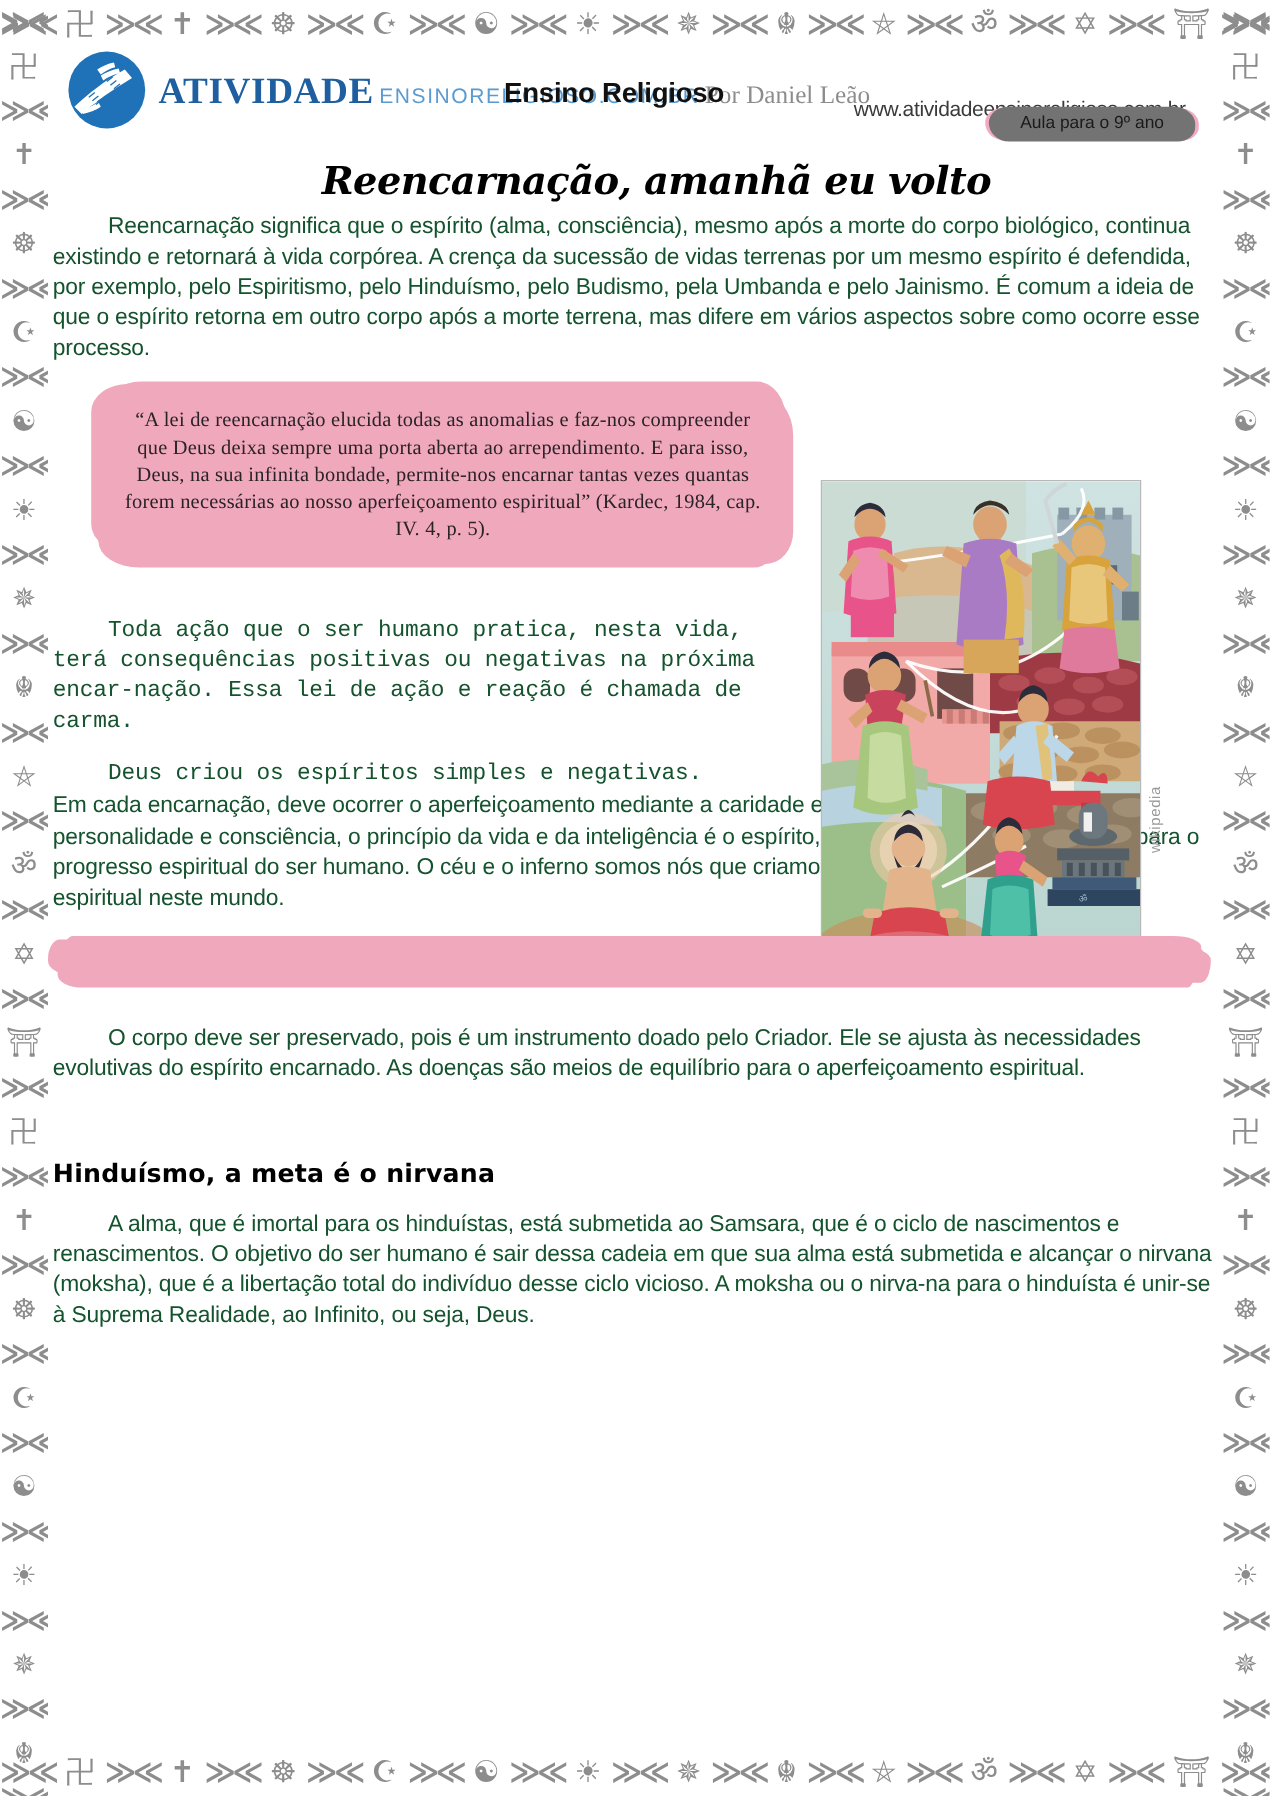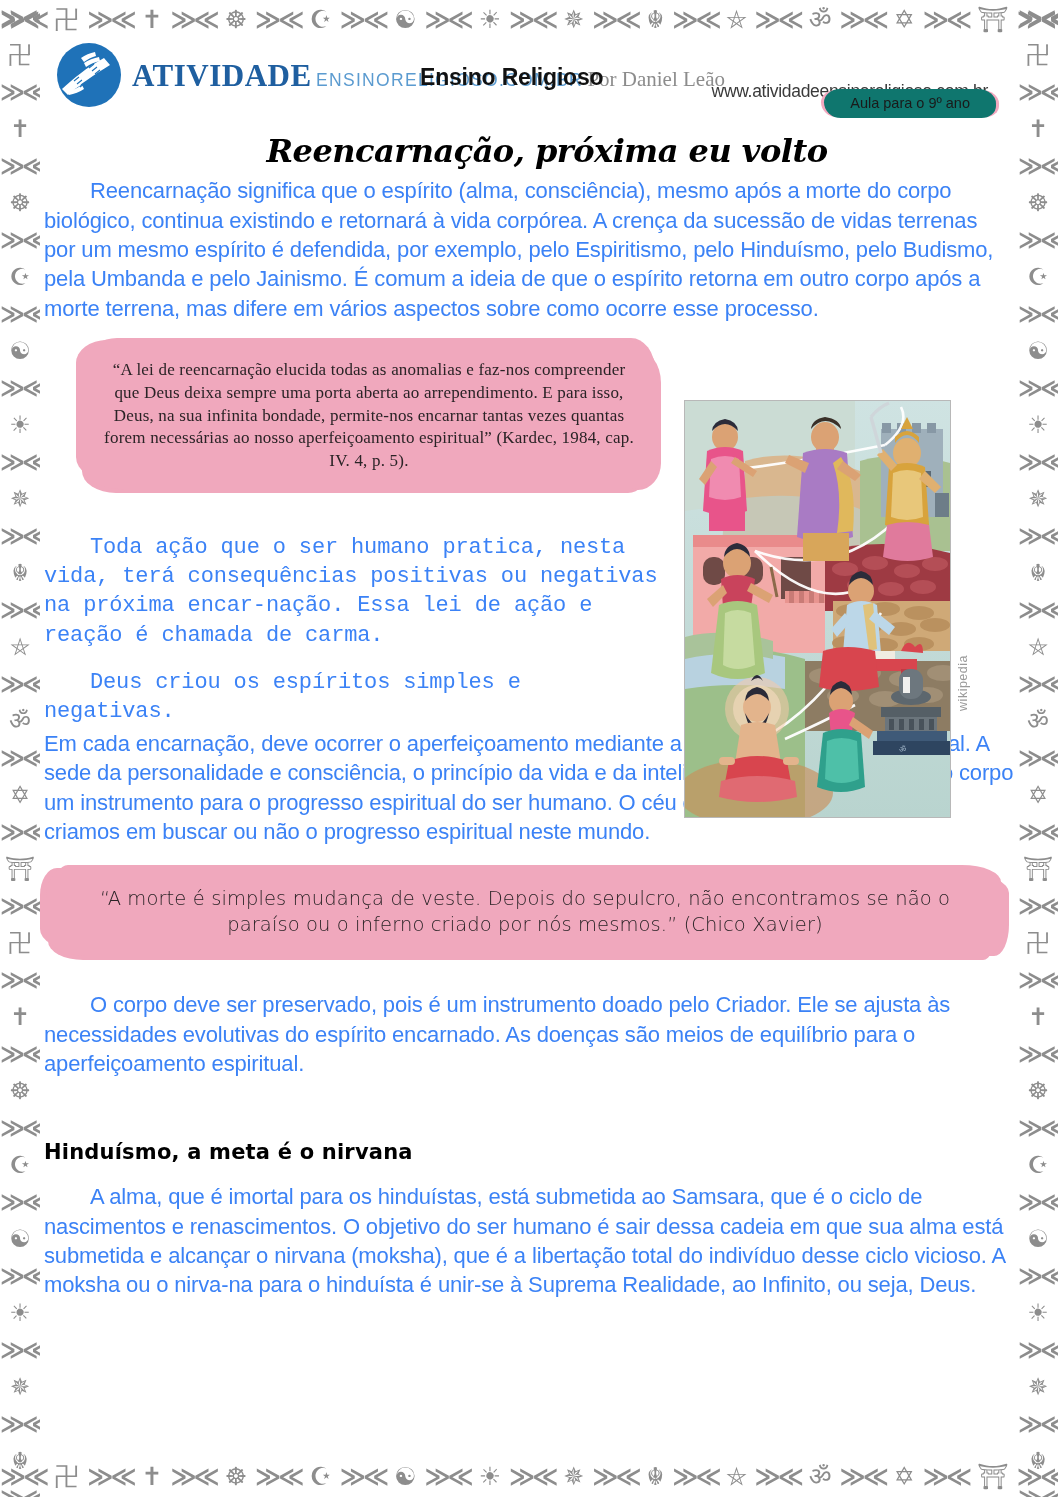--- a/index.html
+++ b/index.html
@@ -127,43 +127,43 @@
     letter-spacing: -0.3px;
     margin-top: 33px;
   }
   .badge {
     position: absolute;
     right: 18px;
     top: 53px;
     padding: 6px 26px 7px 26px;
     font-size: 14.5px;
     color: #1a1a1a;
-    background: #0f766e;
+    background: #737373;
     border-radius: 26px 30px 24px 28px / 22px 24px 20px 26px;
     box-shadow: -4px 0 0 -1px #f3a9bf, 4px 0 0 -1px #f3a9bf;
   }
 
   
   .doc-title {
     text-align: center;
     font-family: "DejaVu Serif", serif;
     font-weight: bold;
     font-style: italic;
     font-size: 32px;
     color: #000;
     letter-spacing: -0.5px;
     margin: 0 0 6px 36px;
     line-height: 1.2;
   }
 
   
   .body-p {
-    font-size: 22px;
+    font-size: 19px;
     line-height: 1.335;
-    color: #3b82f6;
+    color: #14532d;
     text-align: left;
     margin: 0 0 0 0;
     letter-spacing: -0.15px;
   }
   .body-p.indent { text-indent: 46px; }
   .body-p + .body-p { margin-top: 2px; }
 
   .quote-big {
     position: relative;
     width: 578px;
@@ -379,21 +379,21 @@
         <span class="brand-line2">ENSINORELIGIOSO.COM.BR</span>
         <span class="brand-line3">Por Daniel Leão</span>
       </span>
     </div>
 
     <div class="header-center">Ensino Religioso</div>
     <div class="header-url">www.atividadeensinoreligioso.com.br</div>
     <div class="badge">Aula para o 9º ano</div>
   </div>
 
-  <h1 class="doc-title">Reencarnação, próxima eu volto</h1>
+  <h1 class="doc-title">Reencarnação, amanhã eu volto</h1>
 
   <div class="illus-holder">
     <div class="illus">
       <svg width="265" height="416" viewBox="0 0 265 416">
         <defs>
           <linearGradient id="sky" x1="0" y1="0" x2="0" y2="1">
             <stop offset="0%" stop-color="#cfe3e2"></stop>
             <stop offset="100%" stop-color="#b9d4cf"></stop>
           </linearGradient>
         </defs>
@@ -600,21 +600,20 @@
 
   <p class="body-p indent narrow">Toda ação que o ser humano pratica, nesta vida, terá consequências positivas ou negativas na próxima encar-nação. Essa lei de ação e reação é chamada de carma.</p>
 
   <div class="spacer-18"></div>
 
   <p class="body-p indent narrow">Deus criou os espíritos simples e negativas.</p>
   <p class="body-p">Em cada encarnação, deve ocorrer o aperfeiçoamento mediante a caridade e o esforço pessoal. A sede da personalidade e consciência, o princípio da vida e da inteligência é o espírito, sendo o corpo um instrumento para o progresso espiritual do ser humano. O céu e o inferno somos nós que criamos em buscar ou não o progresso espiritual neste mundo.</p>
 
   <div class="quote-small">
     <span class="brush"></span>
-    <div class="quote-text">“A morte é simples mudança de veste. Depois do sepulcro, não encontramos se não o paraíso ou o inferno criado por nós mesmos.” (Chico Xavier)</div>
   </div>
 
   <div class="spacer-34"></div>
 
   <p class="body-p indent">O corpo deve ser preservado, pois é um instrumento doado pelo Criador. Ele se ajusta às necessidades evolutivas do espírito encarnado. As doenças são meios de equilíbrio para o aperfeiçoamento espiritual.</p>
 
   <div class="spacer-62"></div>
 
   <p class="section-head">Hinduísmo, a meta é o nirvana</p>
 

